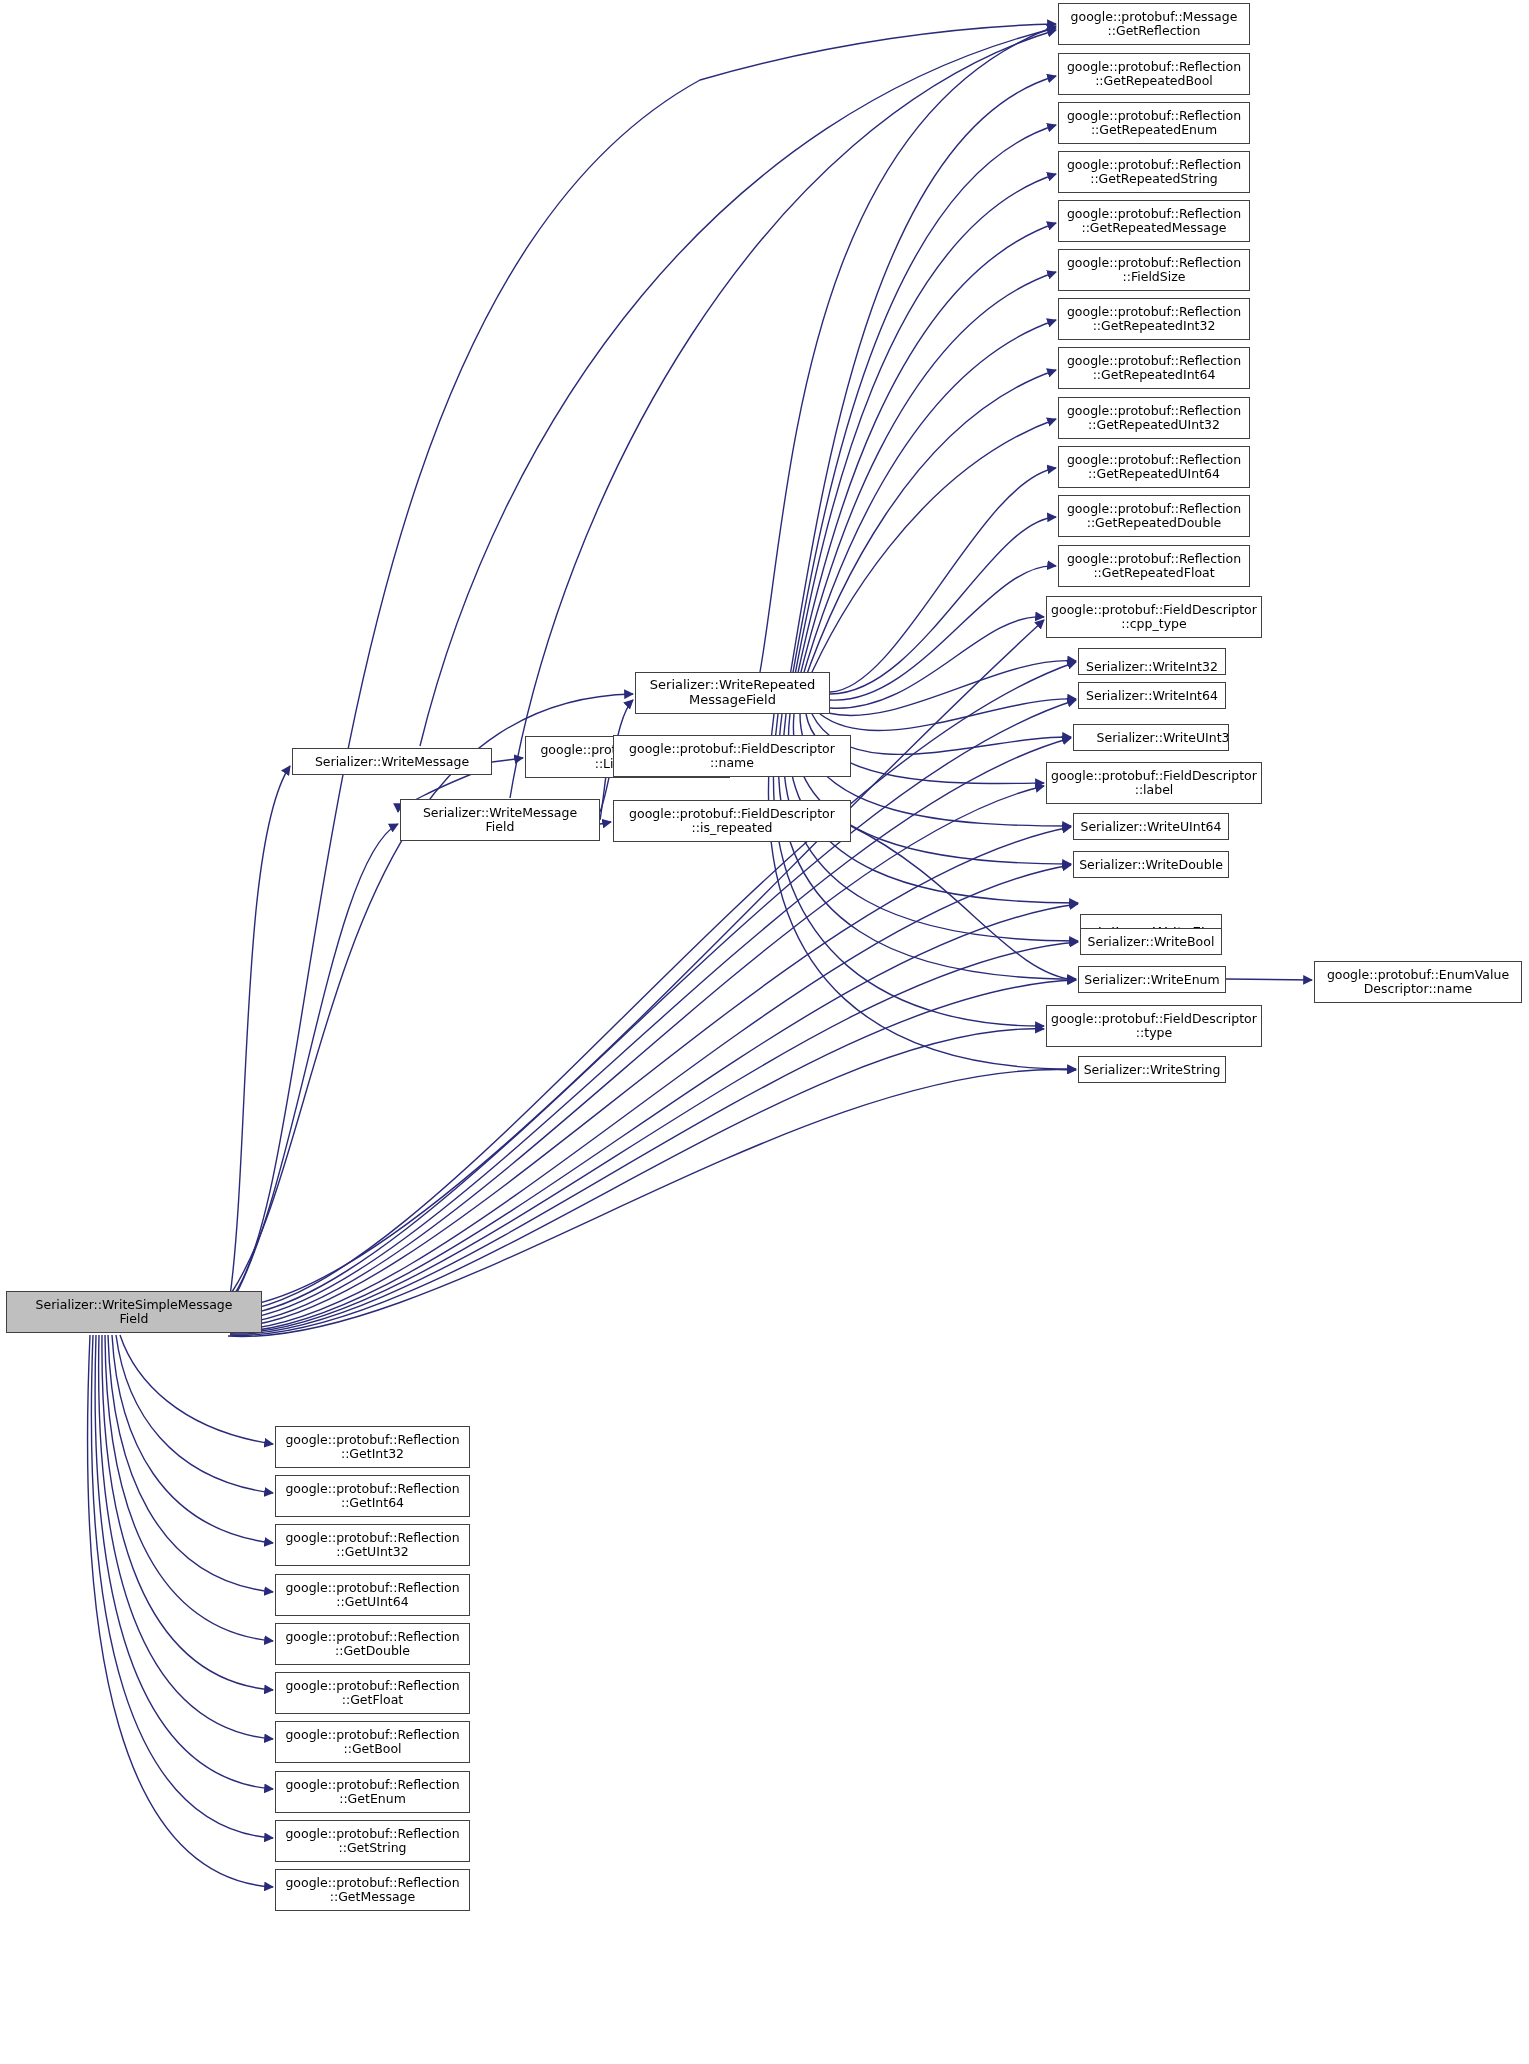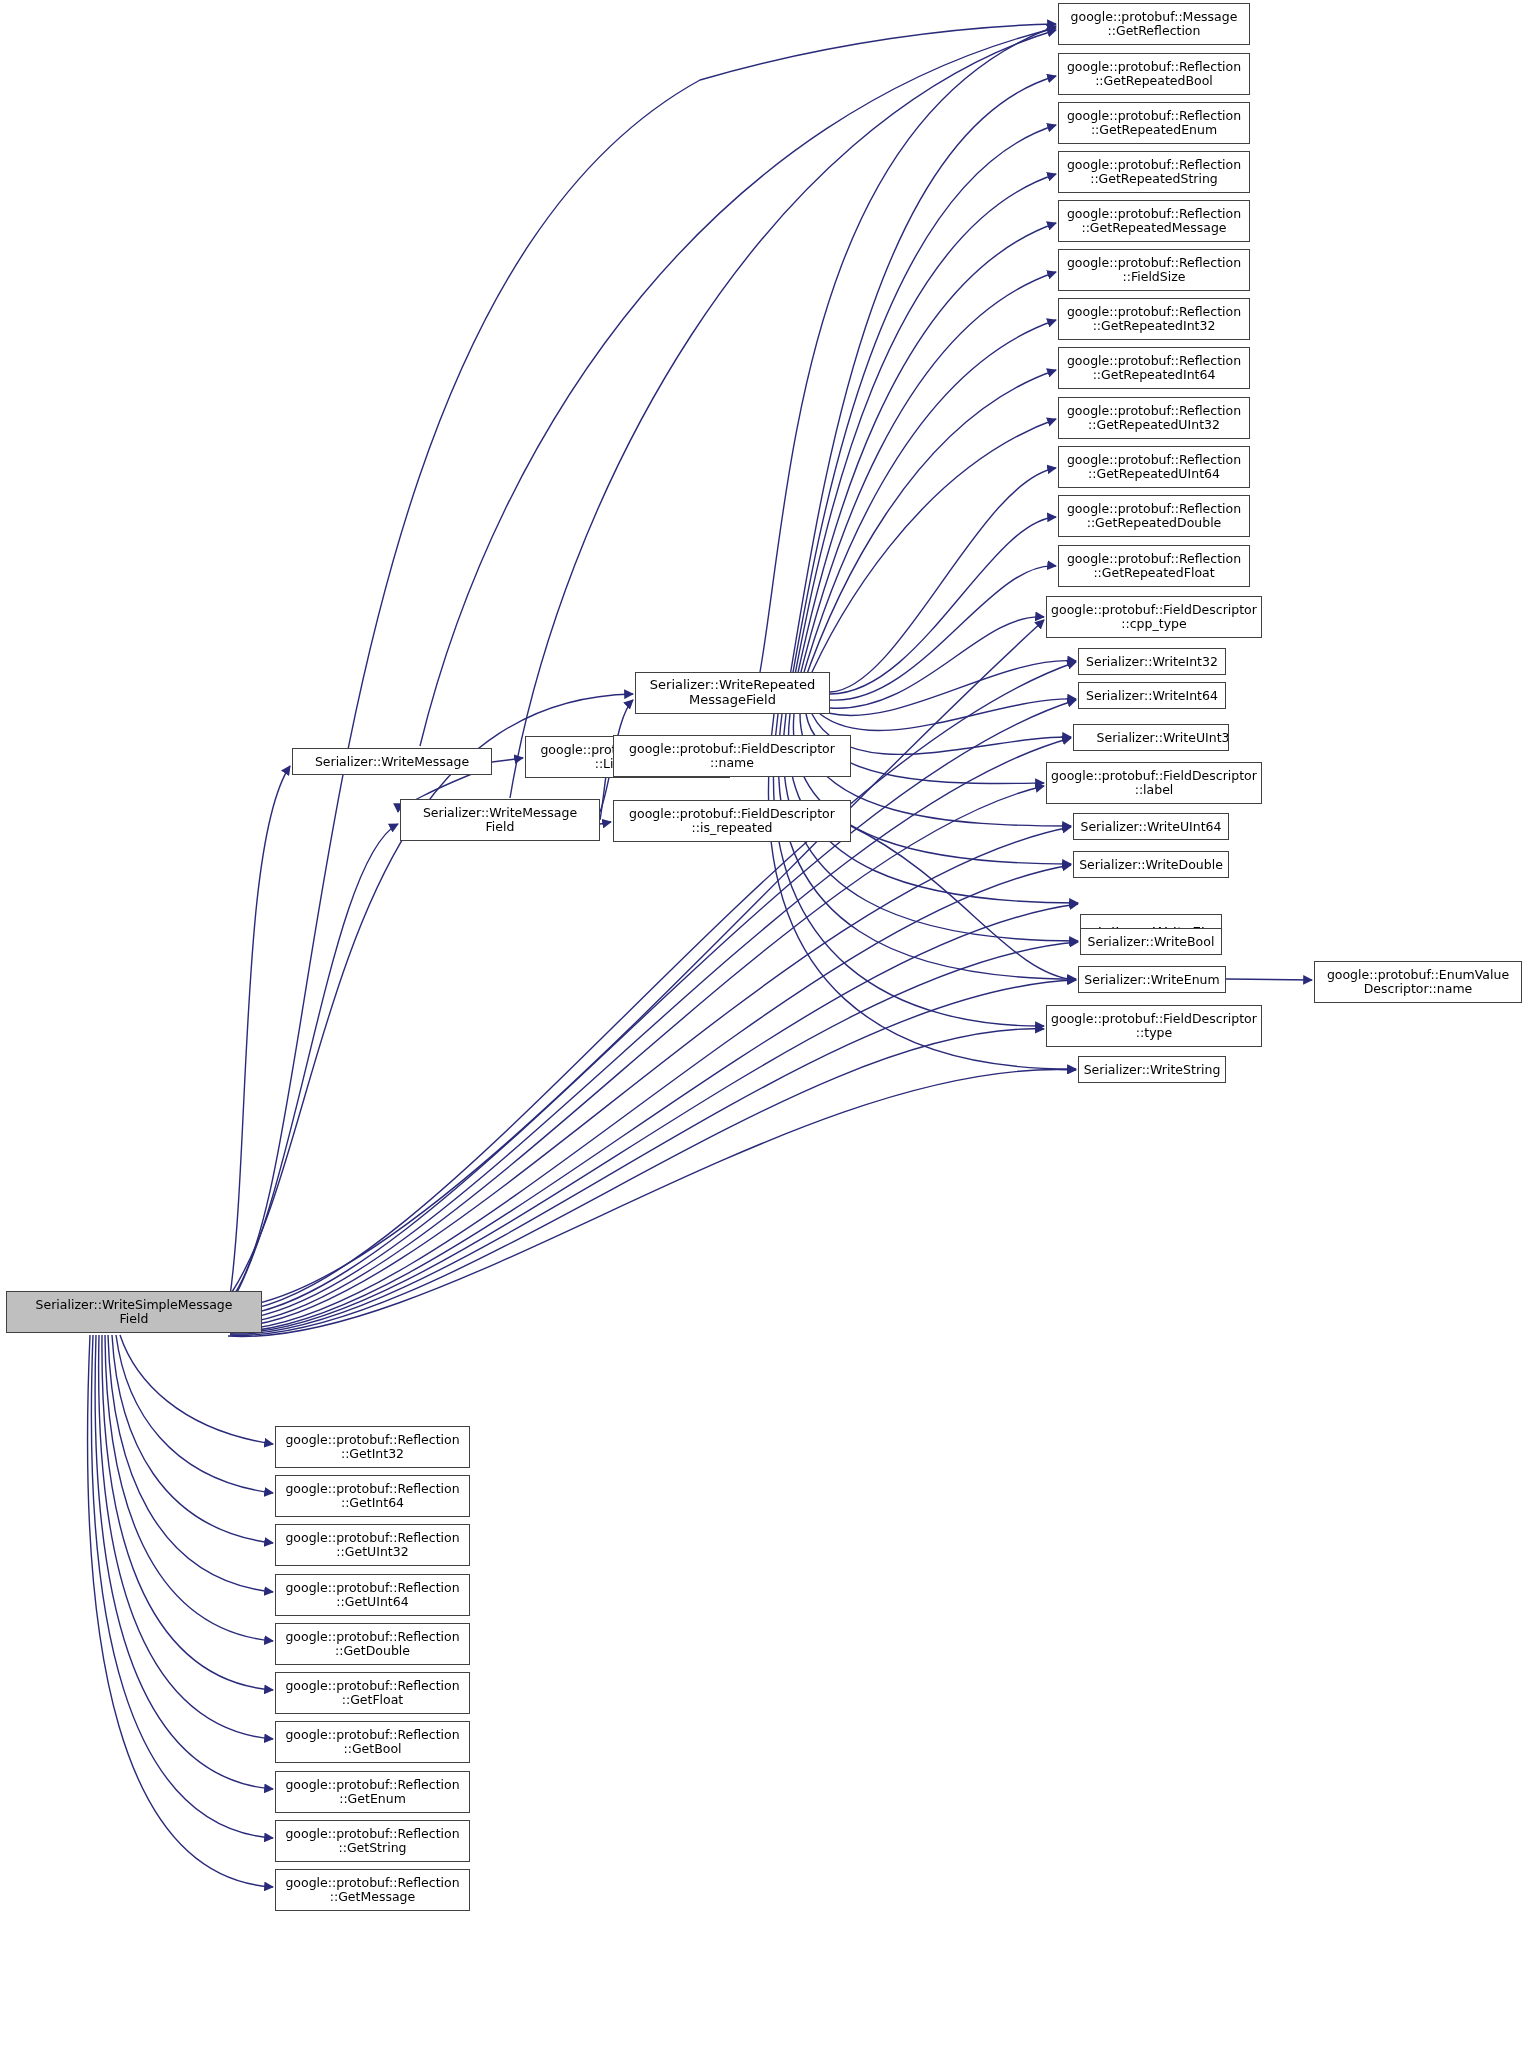--- a/index.html
+++ b/index.html
@@ -138,21 +138,21 @@
       </div>
       <div class="node" style="left: 1058px; top: 495px; width: 192px; height: 42px; font-size: 12.5px;">
         <span class="lbl">google::protobuf::Reflection<br>::GetRepeatedDouble</span>
       </div>
       <div class="node" style="left: 1058px; top: 545px; width: 192px; height: 42px; font-size: 12.5px;">
         <span class="lbl">google::protobuf::Reflection<br>::GetRepeatedFloat</span>
       </div>
       <div class="node" style="left: 1046px; top: 596px; width: 216px; height: 42px; font-size: 12.5px;">
         <span class="lbl">google::protobuf::FieldDescriptor<br>::cpp_type</span>
       </div>
-      <div class="node" style="left: 1078px; top: 648px; width: 148px; height: 27px; font-size: 12.5px;">
+      <div class="node" style="left: 1078px; top: 648px; width: 148px; height: 27px; font-size: 12.5px; align-items: flex-end;">
         <span class="lbl">Serializer::WriteInt32</span>
       </div>
       <div class="node" style="left: 1078px; top: 682px; width: 148px; height: 27px; font-size: 12.5px;">
         <span class="lbl">Serializer::WriteInt64</span>
       </div>
       <div class="node" style="left: 1073px; top: 724px; width: 156px; height: 27px; font-size: 12.5px; padding-left: 32px;">
         <span class="lbl">Serializer::WriteUInt32</span>
       </div>
       <div class="node" style="left: 1046px; top: 762px; width: 216px; height: 42px; font-size: 12.5px;">
         <span class="lbl">google::protobuf::FieldDescriptor<br>::label</span>

